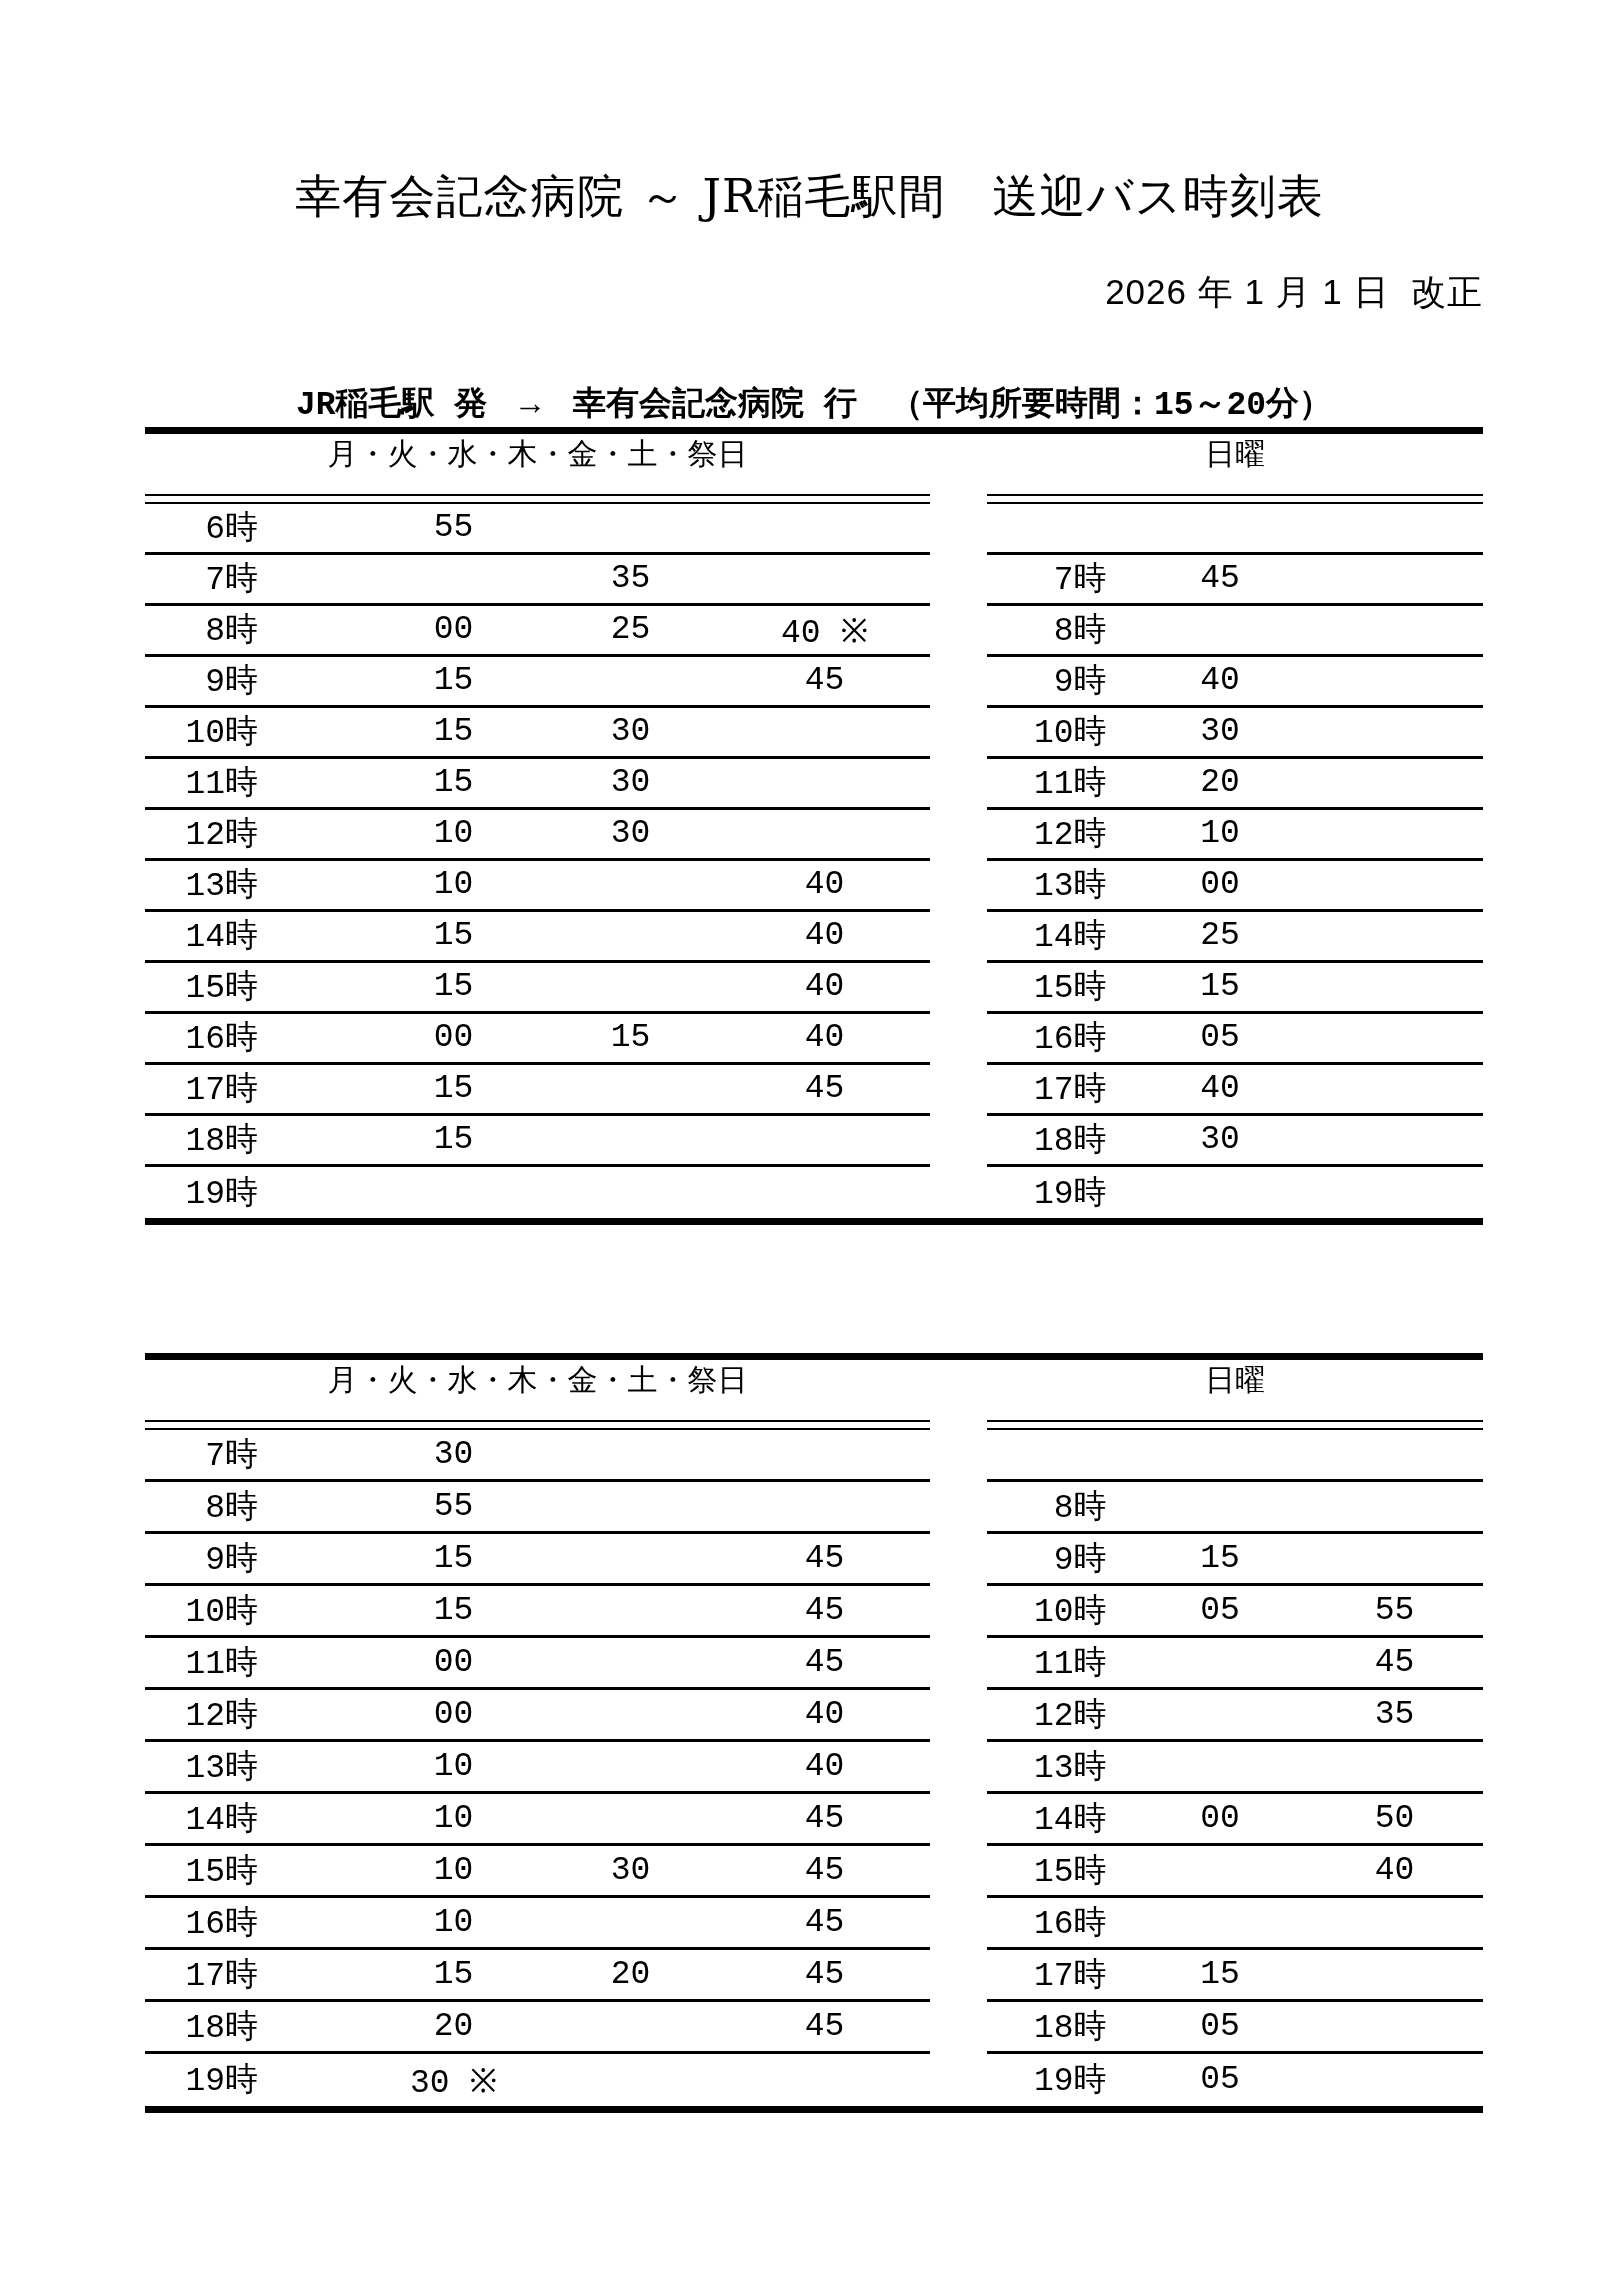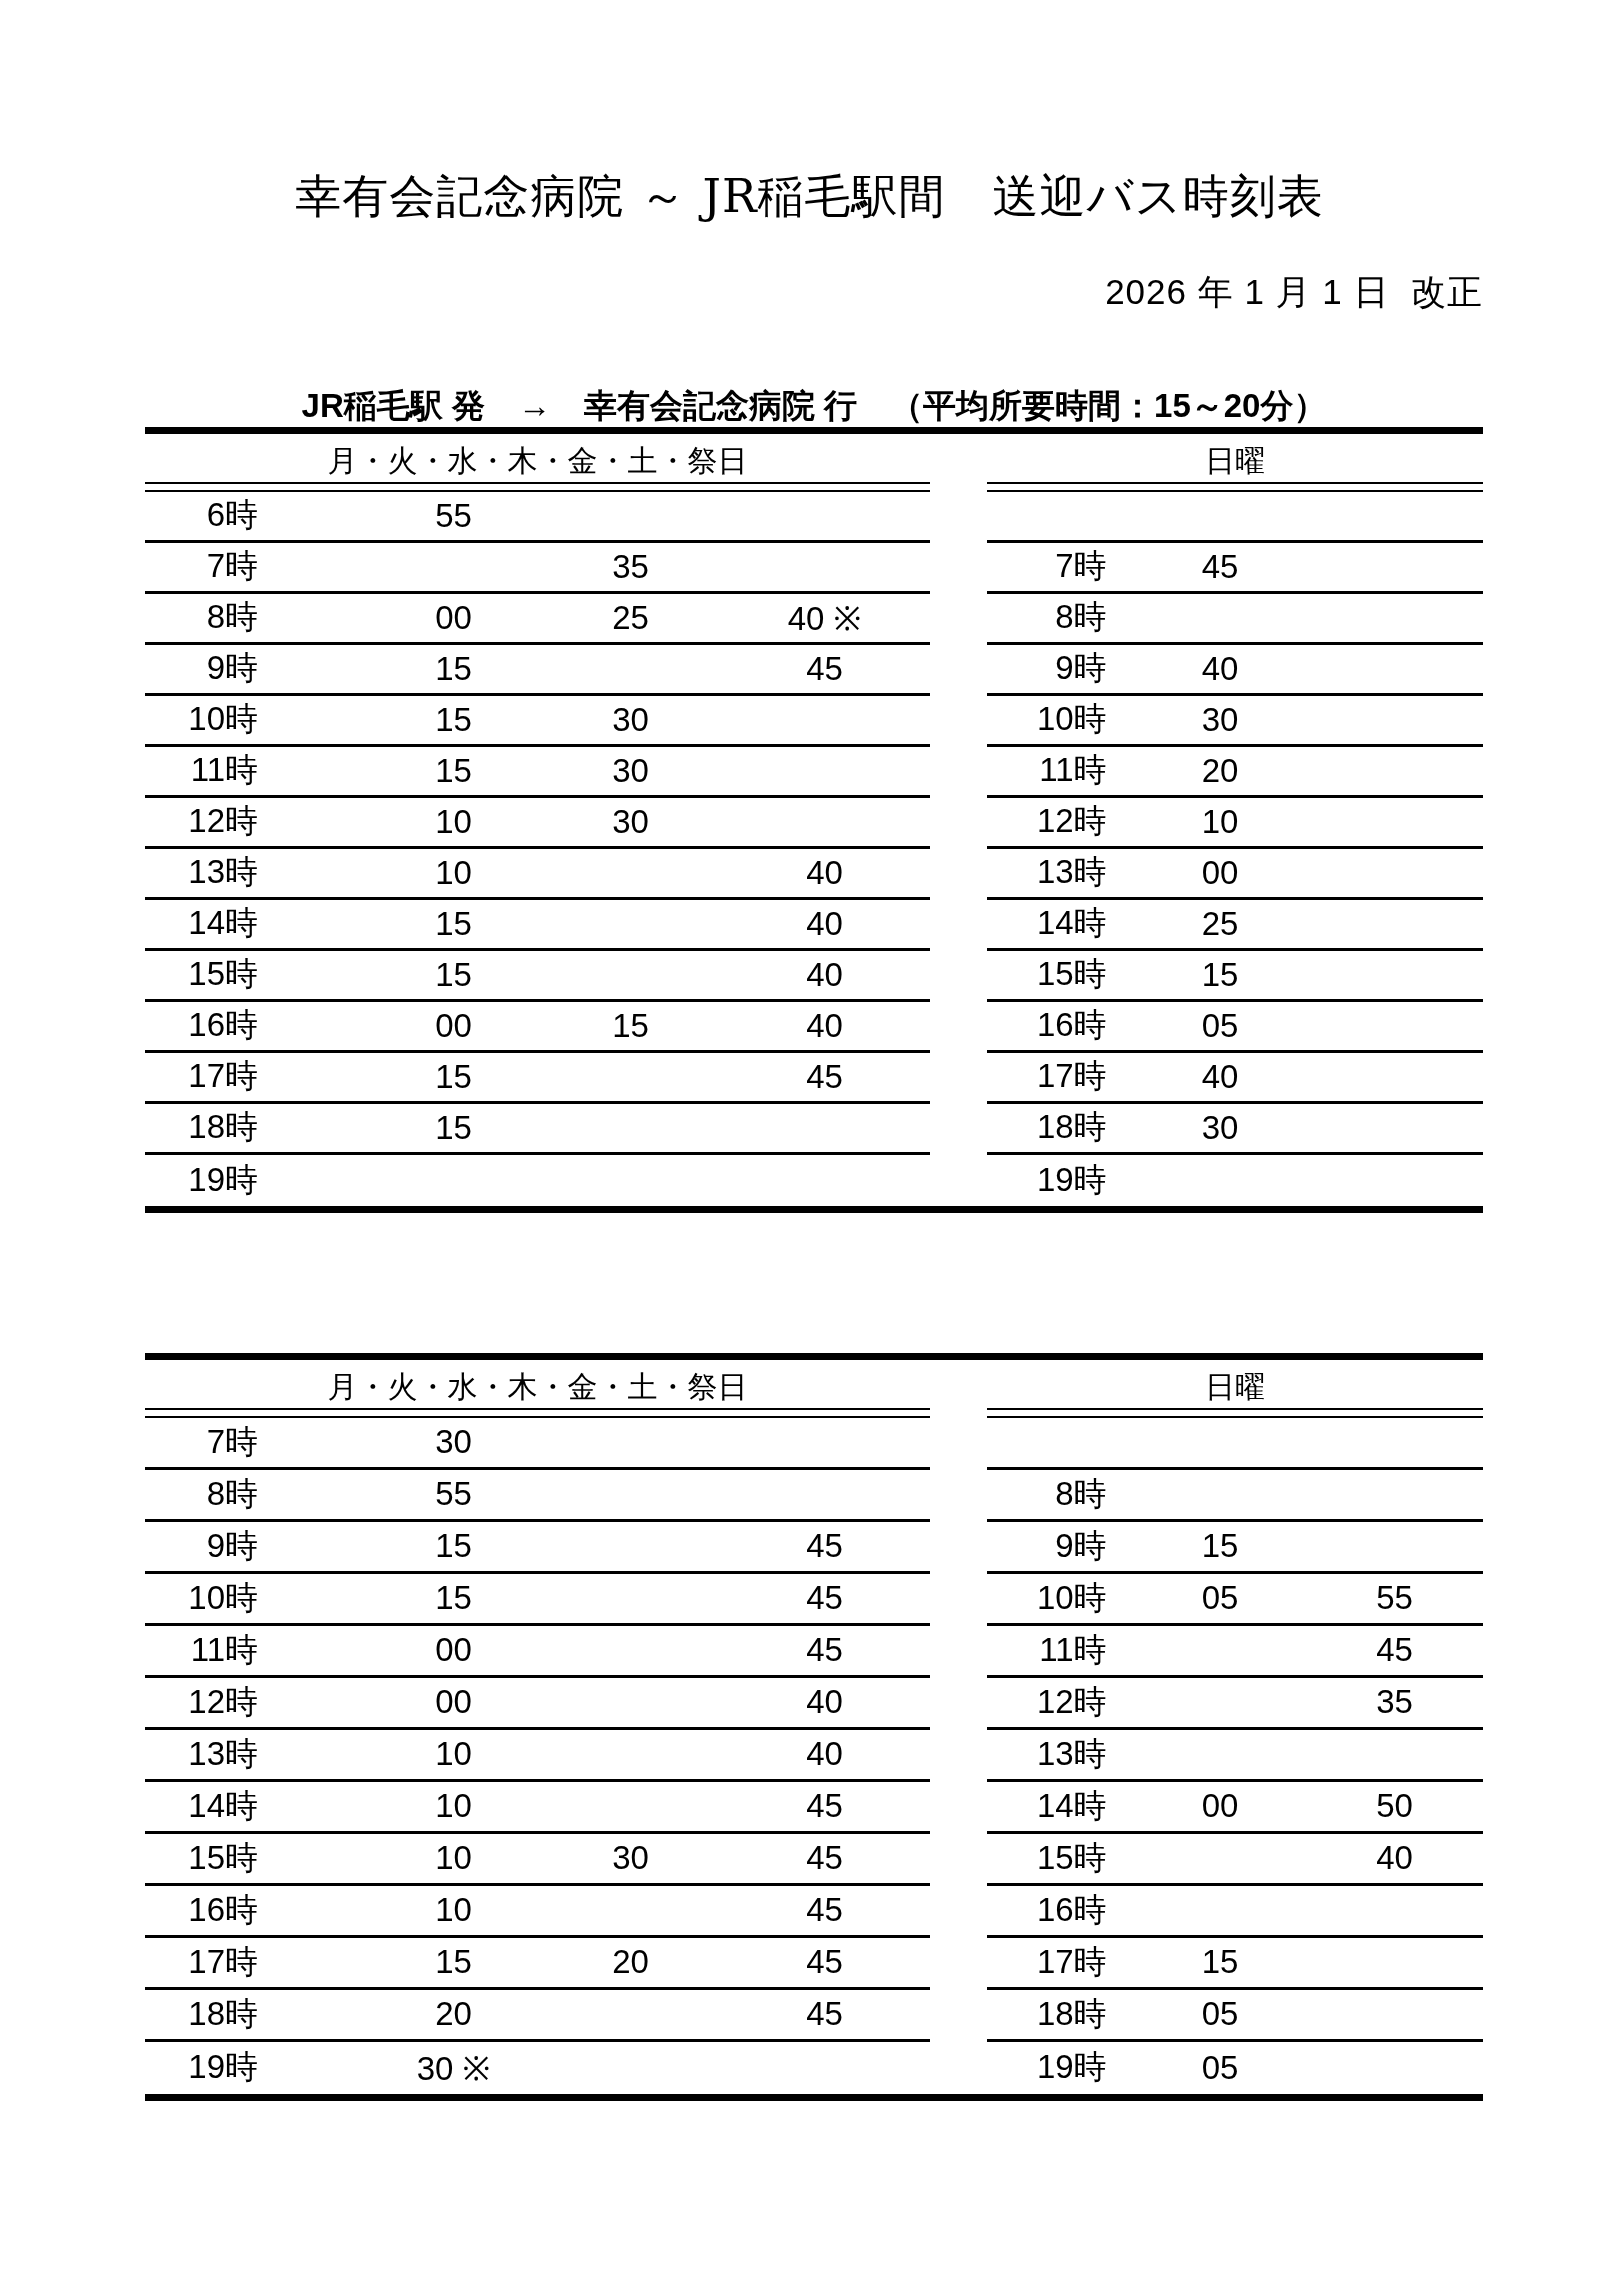--- a/index.html
+++ b/index.html
@@ -14,30 +14,30 @@
     position:absolute; top:166px; left:0; width:100%;
     text-align:center;
     font-family:"DejaVu Serif", serif;
     font-size:46px; font-weight:normal; letter-spacing:1px;
     white-space:pre;
   }
   .revision {
     position:absolute; top:269px; right:136px;
     font-size:35px; letter-spacing:1px; white-space:pre;
   }
-  .tt { position:absolute; left:145px; width:1338px; }
+  .tt { position:absolute; left:145px; width:1338px;font-family:Liberation Mono, monospace; }
   #tt0 { top:385px; }
   #tt1 { top:1353px; }
   .tt-caption {
     height:42px; line-height:42px; text-align:center;
     font-size:33px; font-weight:bold; white-space:pre;
   }
   .line-top    { height:6.9px; background:#000; }
   .line-bottom { height:7.8px; background:#000; }
-  .tt-head { display:flex; height:48px; align-items:flex-end; }
+  .tt-head { display:flex; height:60px; align-items:flex-start; }
   .w-left  { width:785px; }
   .w-gap   { width:57px;  }
   .w-right { width:496px; }
   .head-label { text-align:center; font-size:30px; }
   .dbl-row { display:flex; }
   .dbl { height:9.8px; border-top:2.9px solid #000; border-bottom:2.9px solid #000; }
   .tt-row { display:flex; }
   #tt0 .tt-row { height:51px; }
   #tt1 .tt-row { height:52px; }
   .sec {

